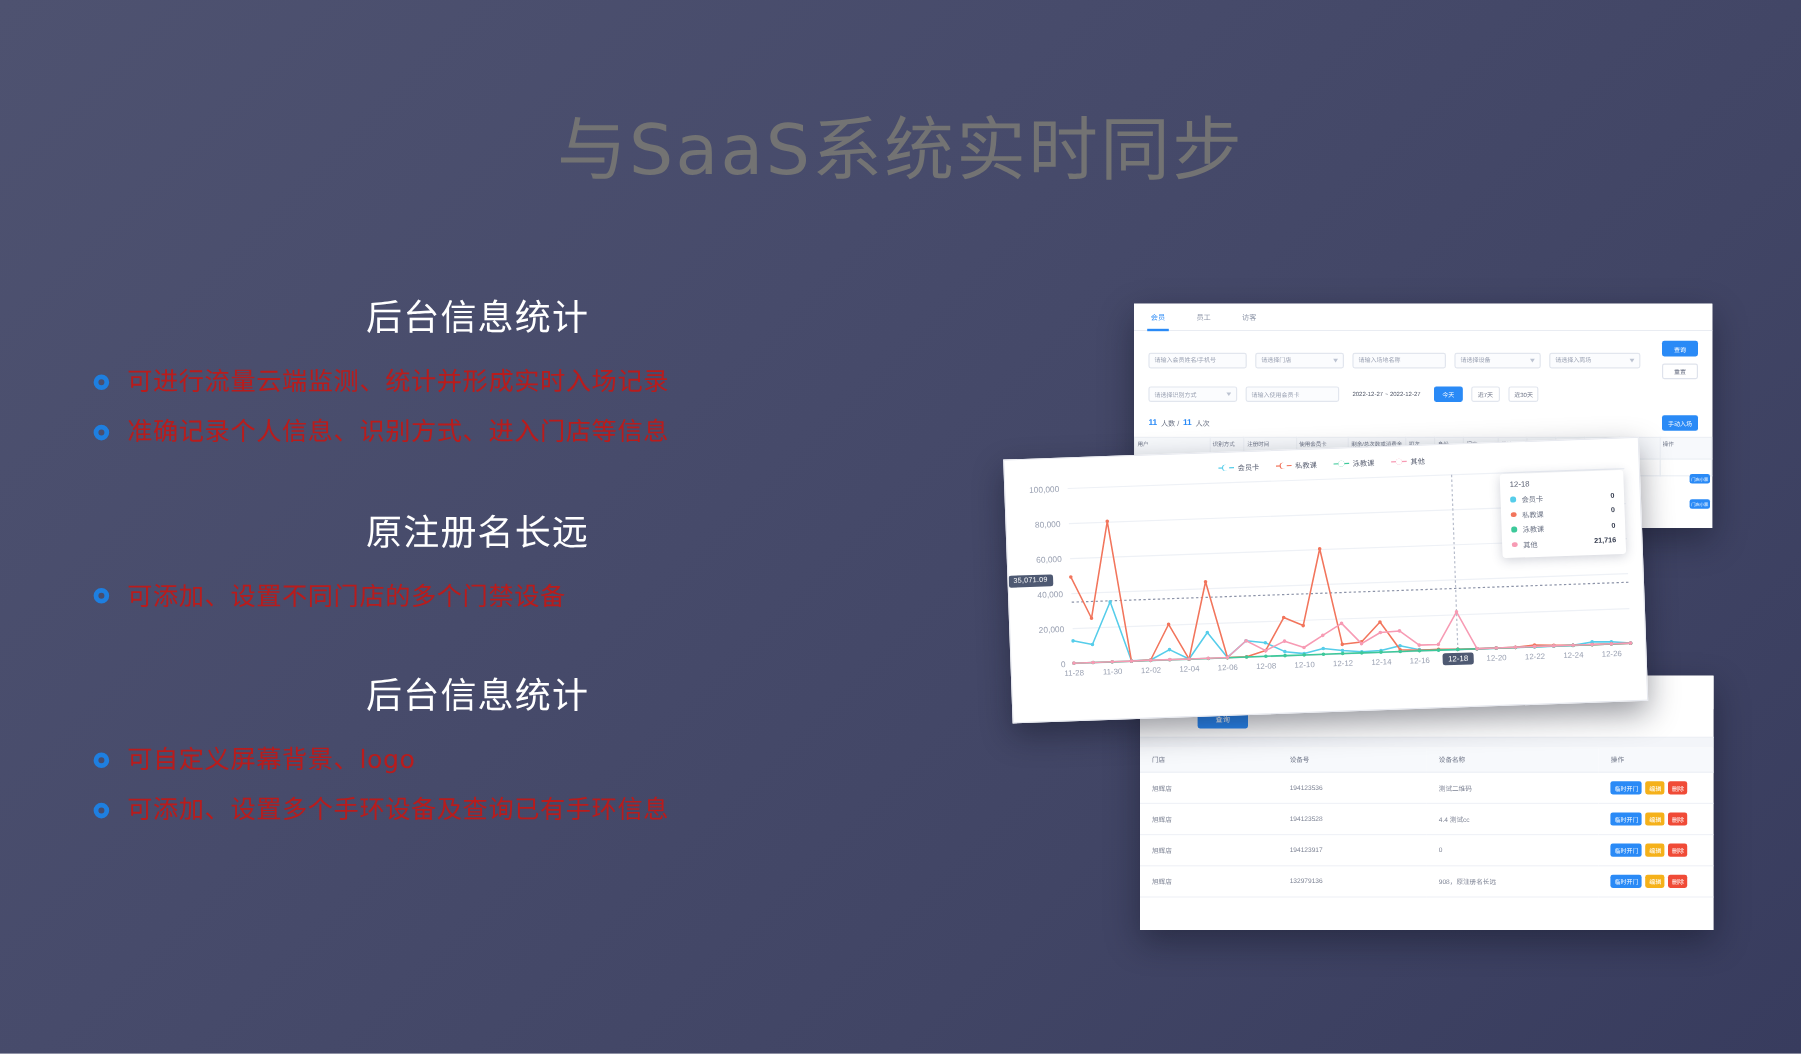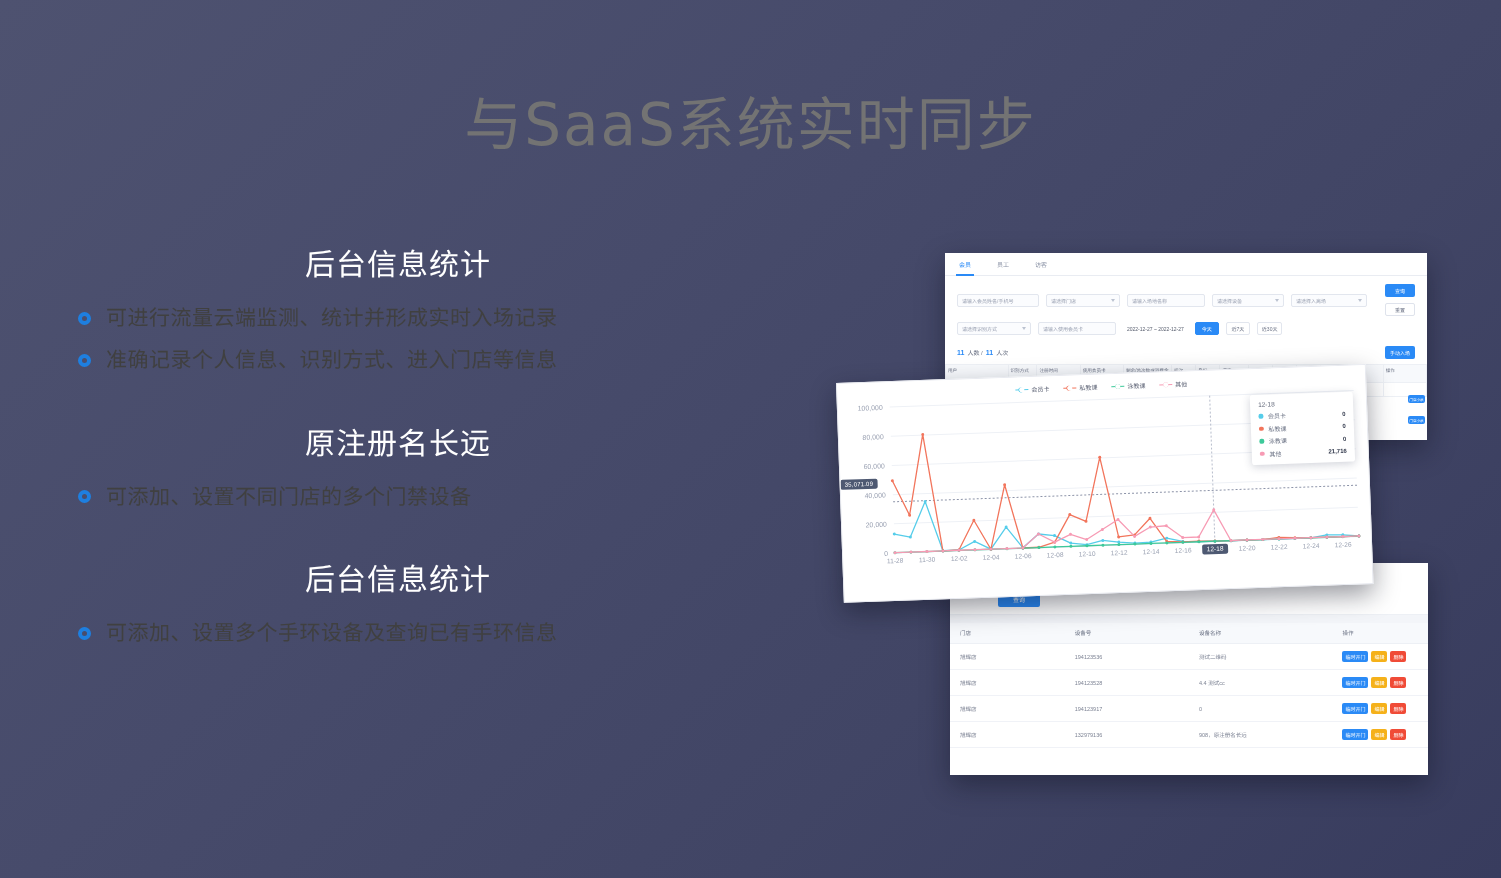--- a/index.html
+++ b/index.html
@@ -31,21 +31,21 @@
   .bullet-row{
     display:flex; align-items:center; margin-bottom:14px;
   }
   .bullet-row:last-child{ margin-bottom:0; }
   .bullet-dot{
     width:13px; height:13px; border-radius:50%;
     border:4px solid #1e7fe0; background:transparent;
     flex:0 0 auto; margin-right:15px;
   }
   .bullet-text{
-    color:#404040; font-size:21px; letter-spacing:.5px; line-height:1.35;
+    color:#b91c1c; font-size:21px; letter-spacing:.5px; line-height:1.35;
     font-family:"DejaVu Sans","Liberation Sans",sans-serif;
   }
 
   
   .mock-stack{ position:absolute; left:830px; top:248px; width:610px; height:530px; }
 
   .mock{ position:absolute; background:#ffffff; overflow:hidden;
          box-shadow:0 10px 26px rgba(12,14,28,.42); }
 
   
@@ -176,20 +176,24 @@
   <section class="feature-block">
     <h2 class="feature-heading">原注册名长远</h2>
     <div class="bullet-row">
       <span class="bullet-dot"></span>
       <span class="bullet-text">可添加、设置不同门店的多个门禁设备</span>
     </div>
   </section>
 
   <section class="feature-block">
     <h2 class="feature-heading">后台信息统计</h2>
+    <div class="bullet-row">
+      <span class="bullet-dot"></span>
+      <span class="bullet-text">可自定义屏幕背景、logo</span>
+    </div>
     <div class="bullet-row">
       <span class="bullet-dot"></span>
       <span class="bullet-text">可添加、设置多个手环设备及查询已有手环信息</span>
     </div>
   </section>
 
 </div>
 
 <div class="mock-stack">
 

